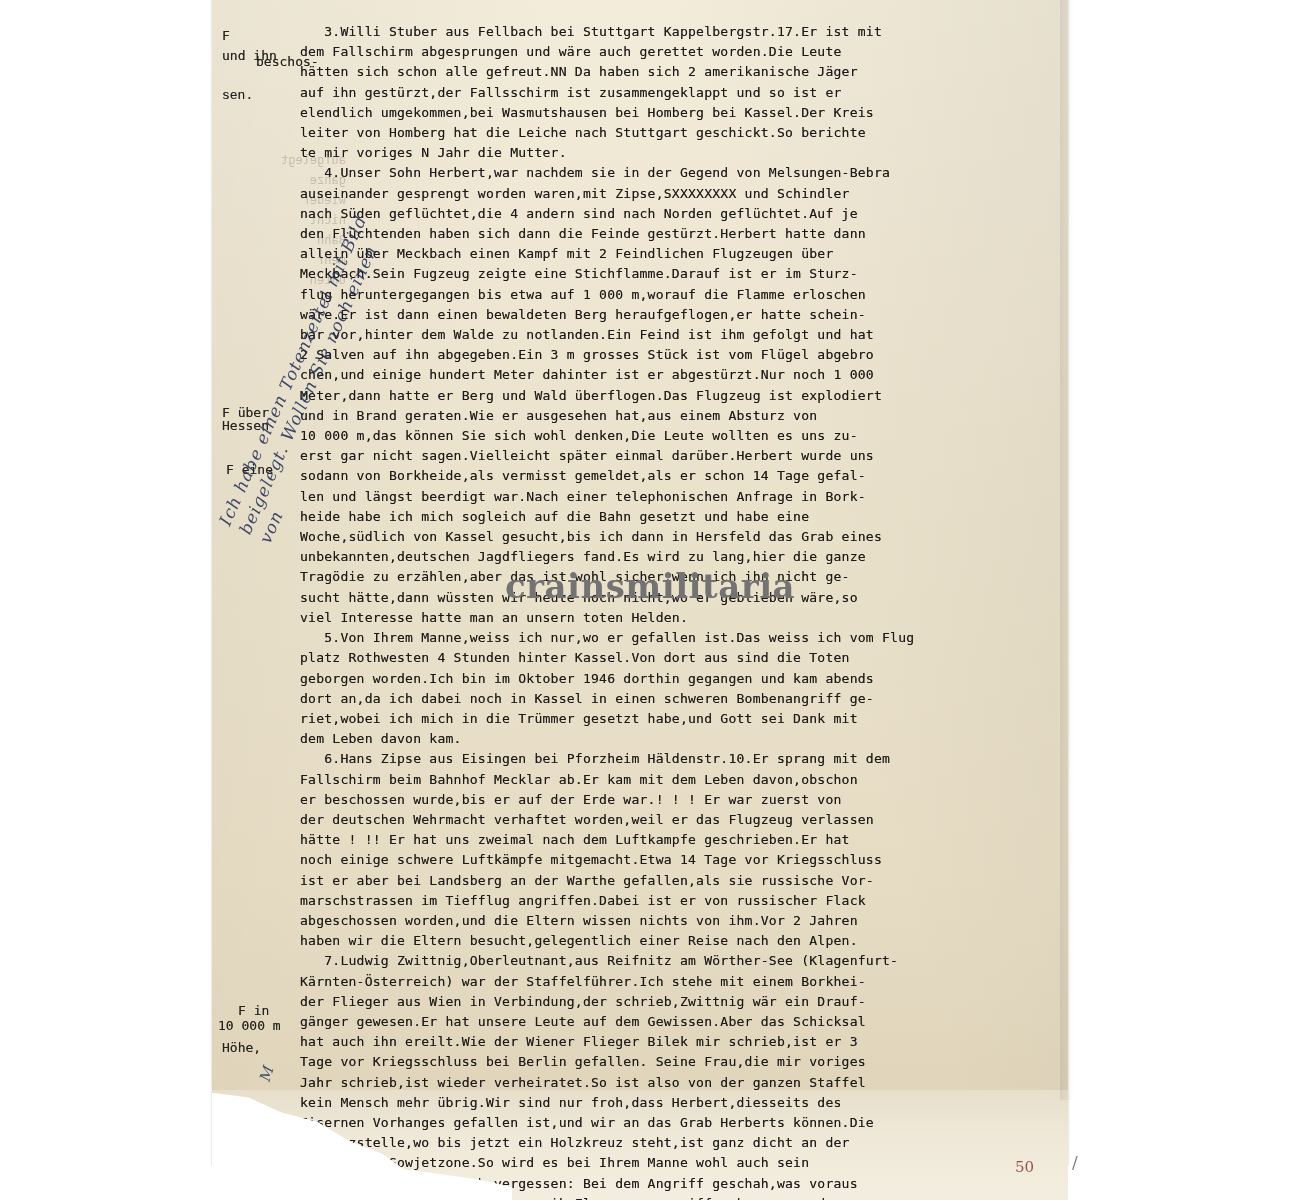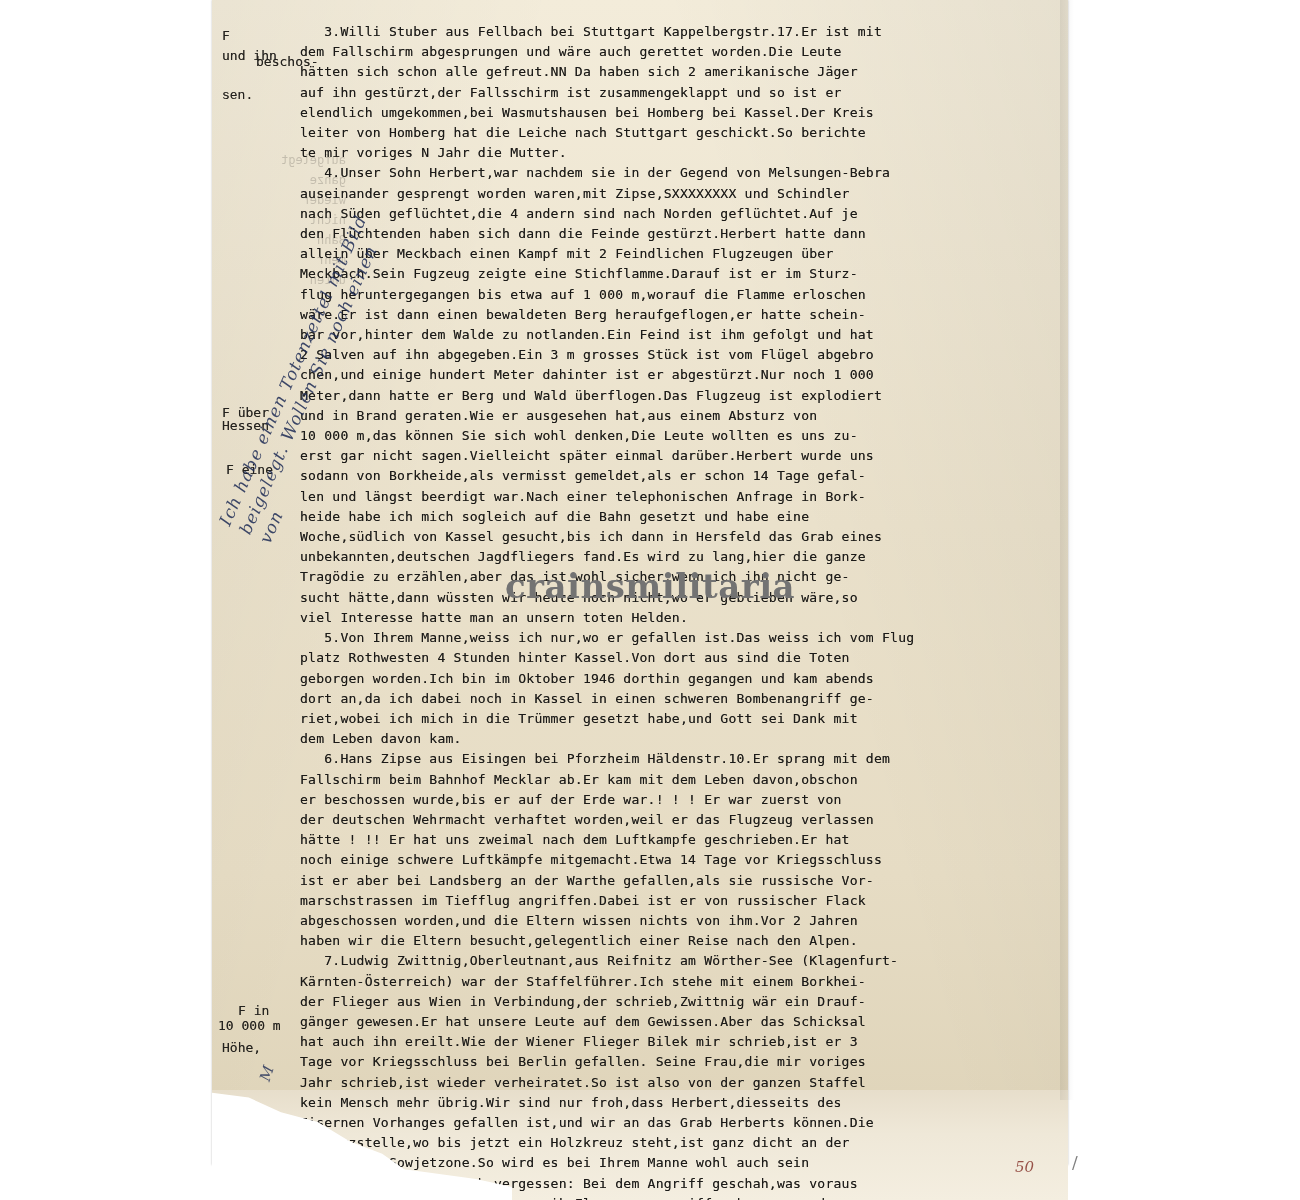--- a/index.html
+++ b/index.html
@@ -156,21 +156,20 @@
   }
 
   
   .hand3 {
     position: absolute;
     left: 1015px;
     top: 1158px;
     color: #7a2018;
     font-family: "DejaVu Serif", serif;
     font-size: 15px;
-    font-style: italic;
     white-space: pre;
     opacity: 0.75;
   }
   .hand4 {
     position: absolute;
     left: 1072px;
     top: 1152px;
     color: #2b2b2b;
     font-family: "DejaVu Serif", serif;
     font-size: 17px;

